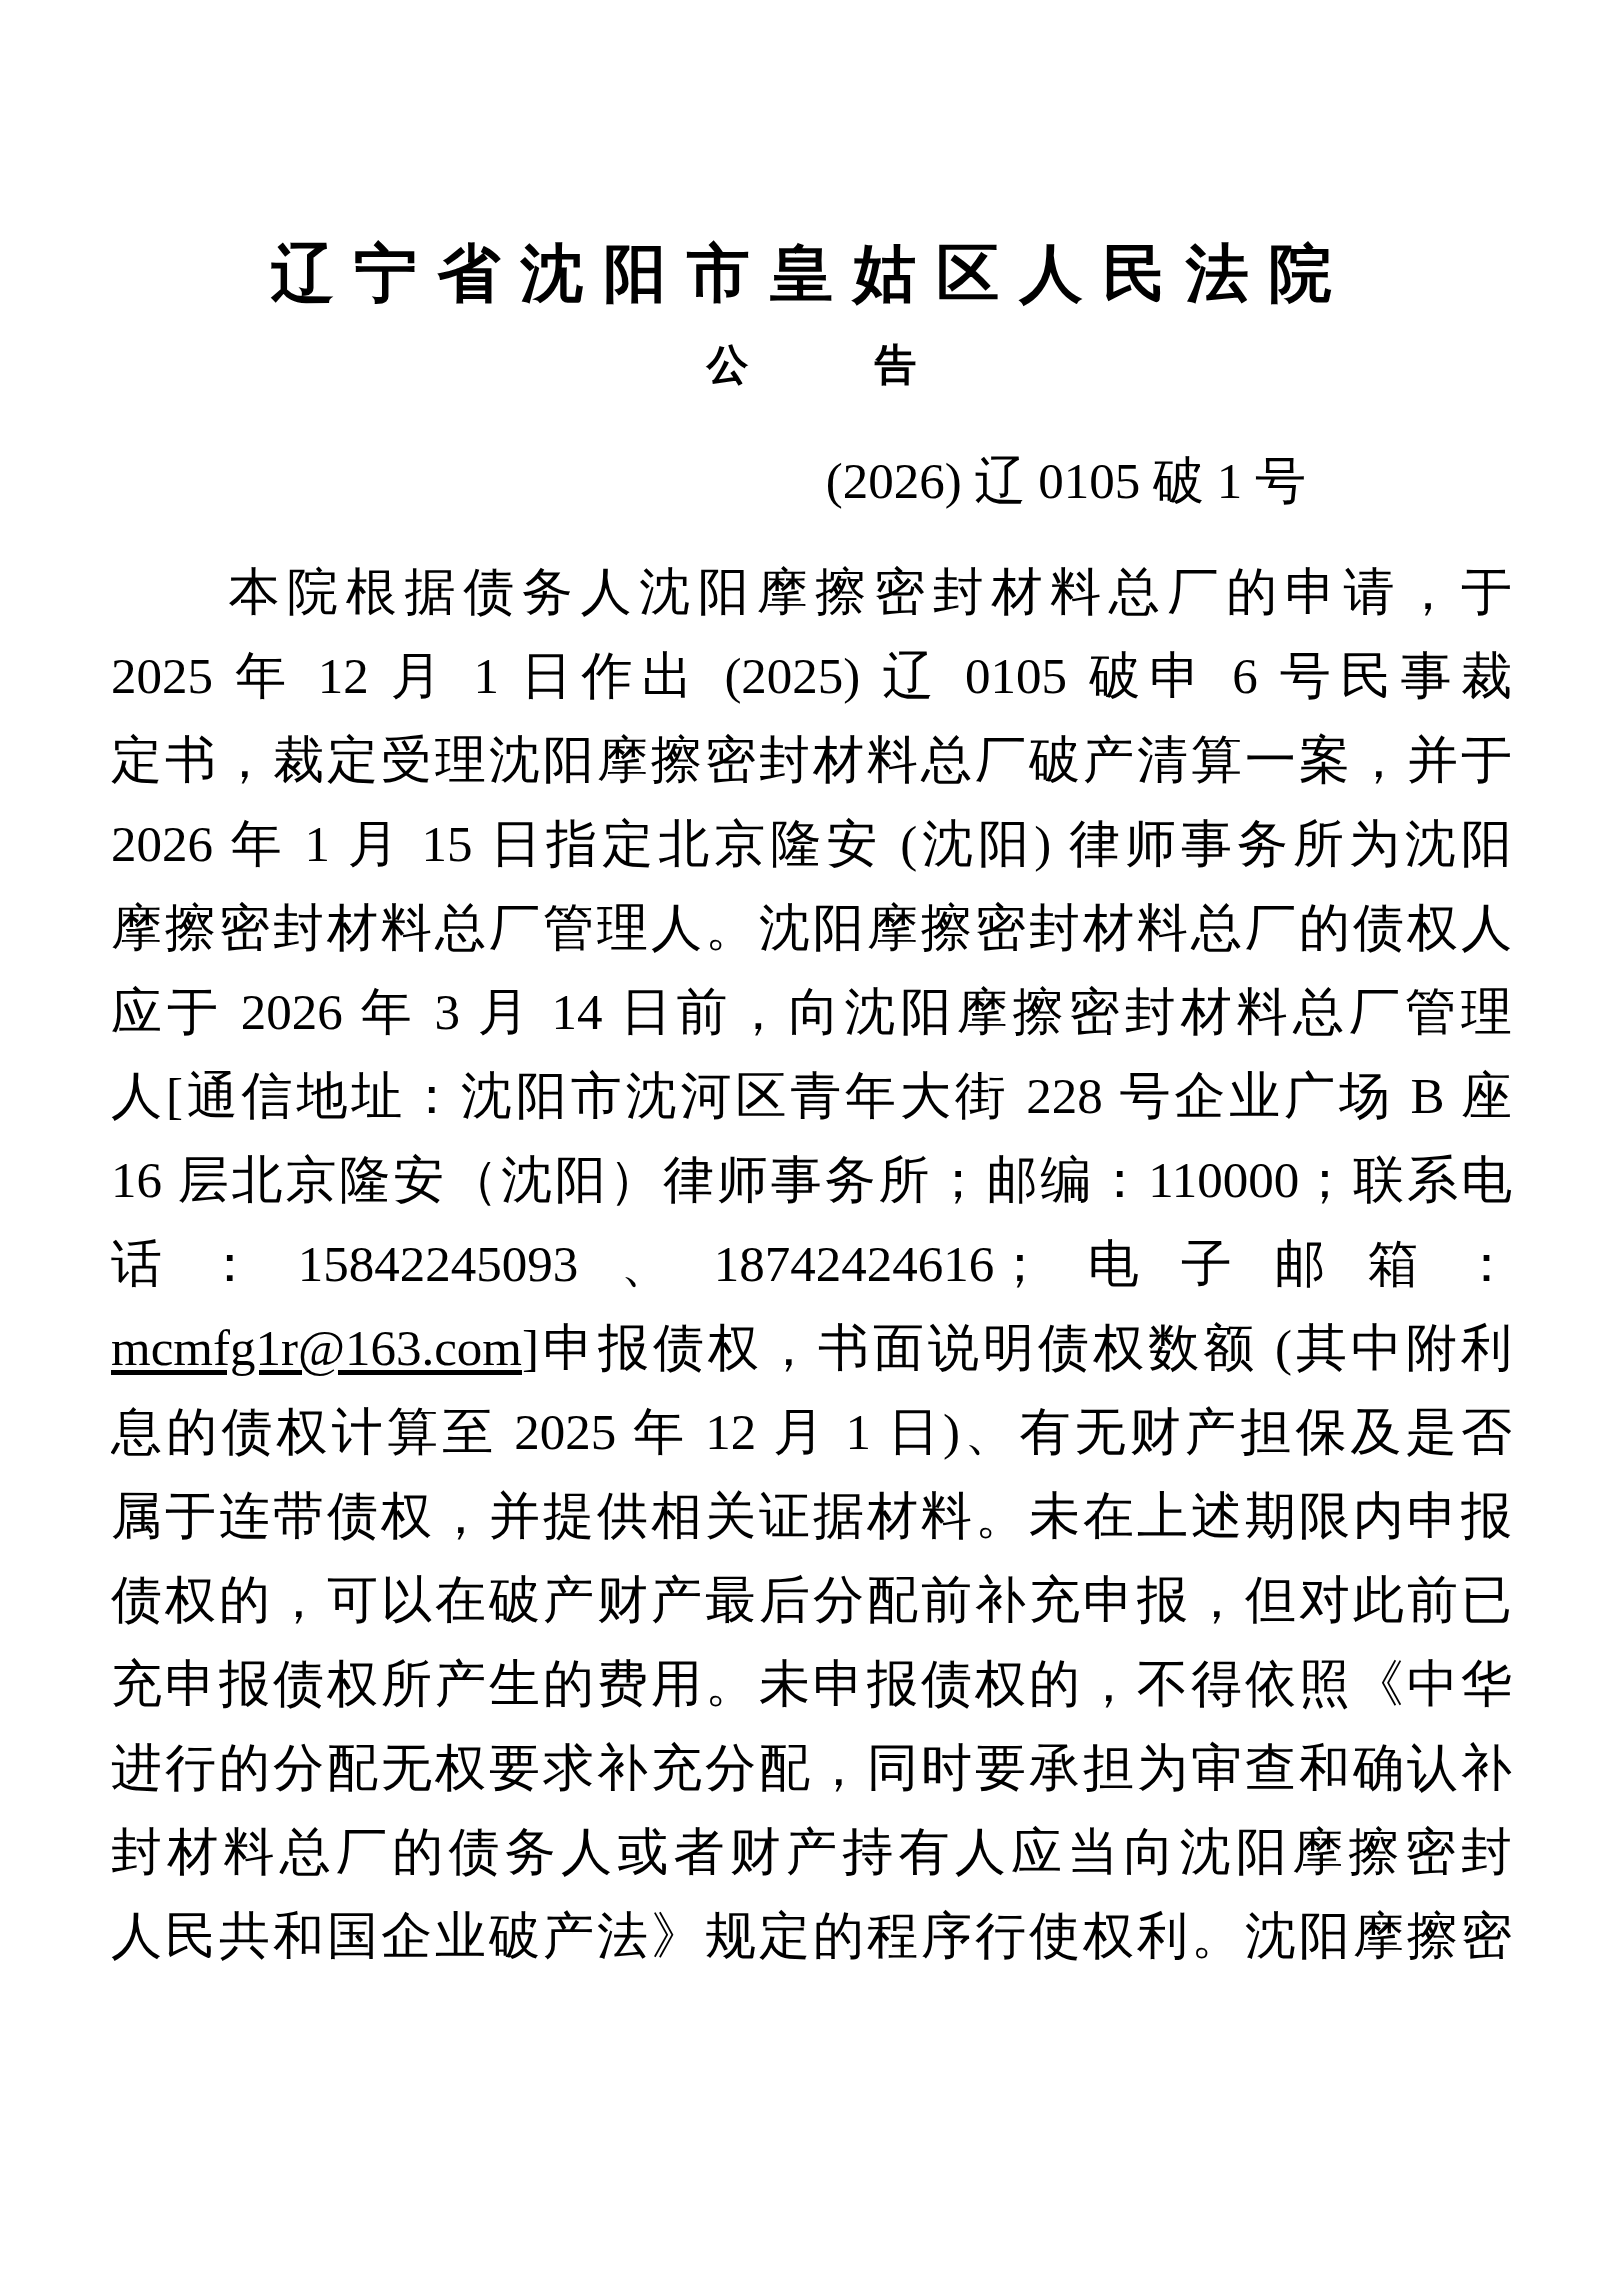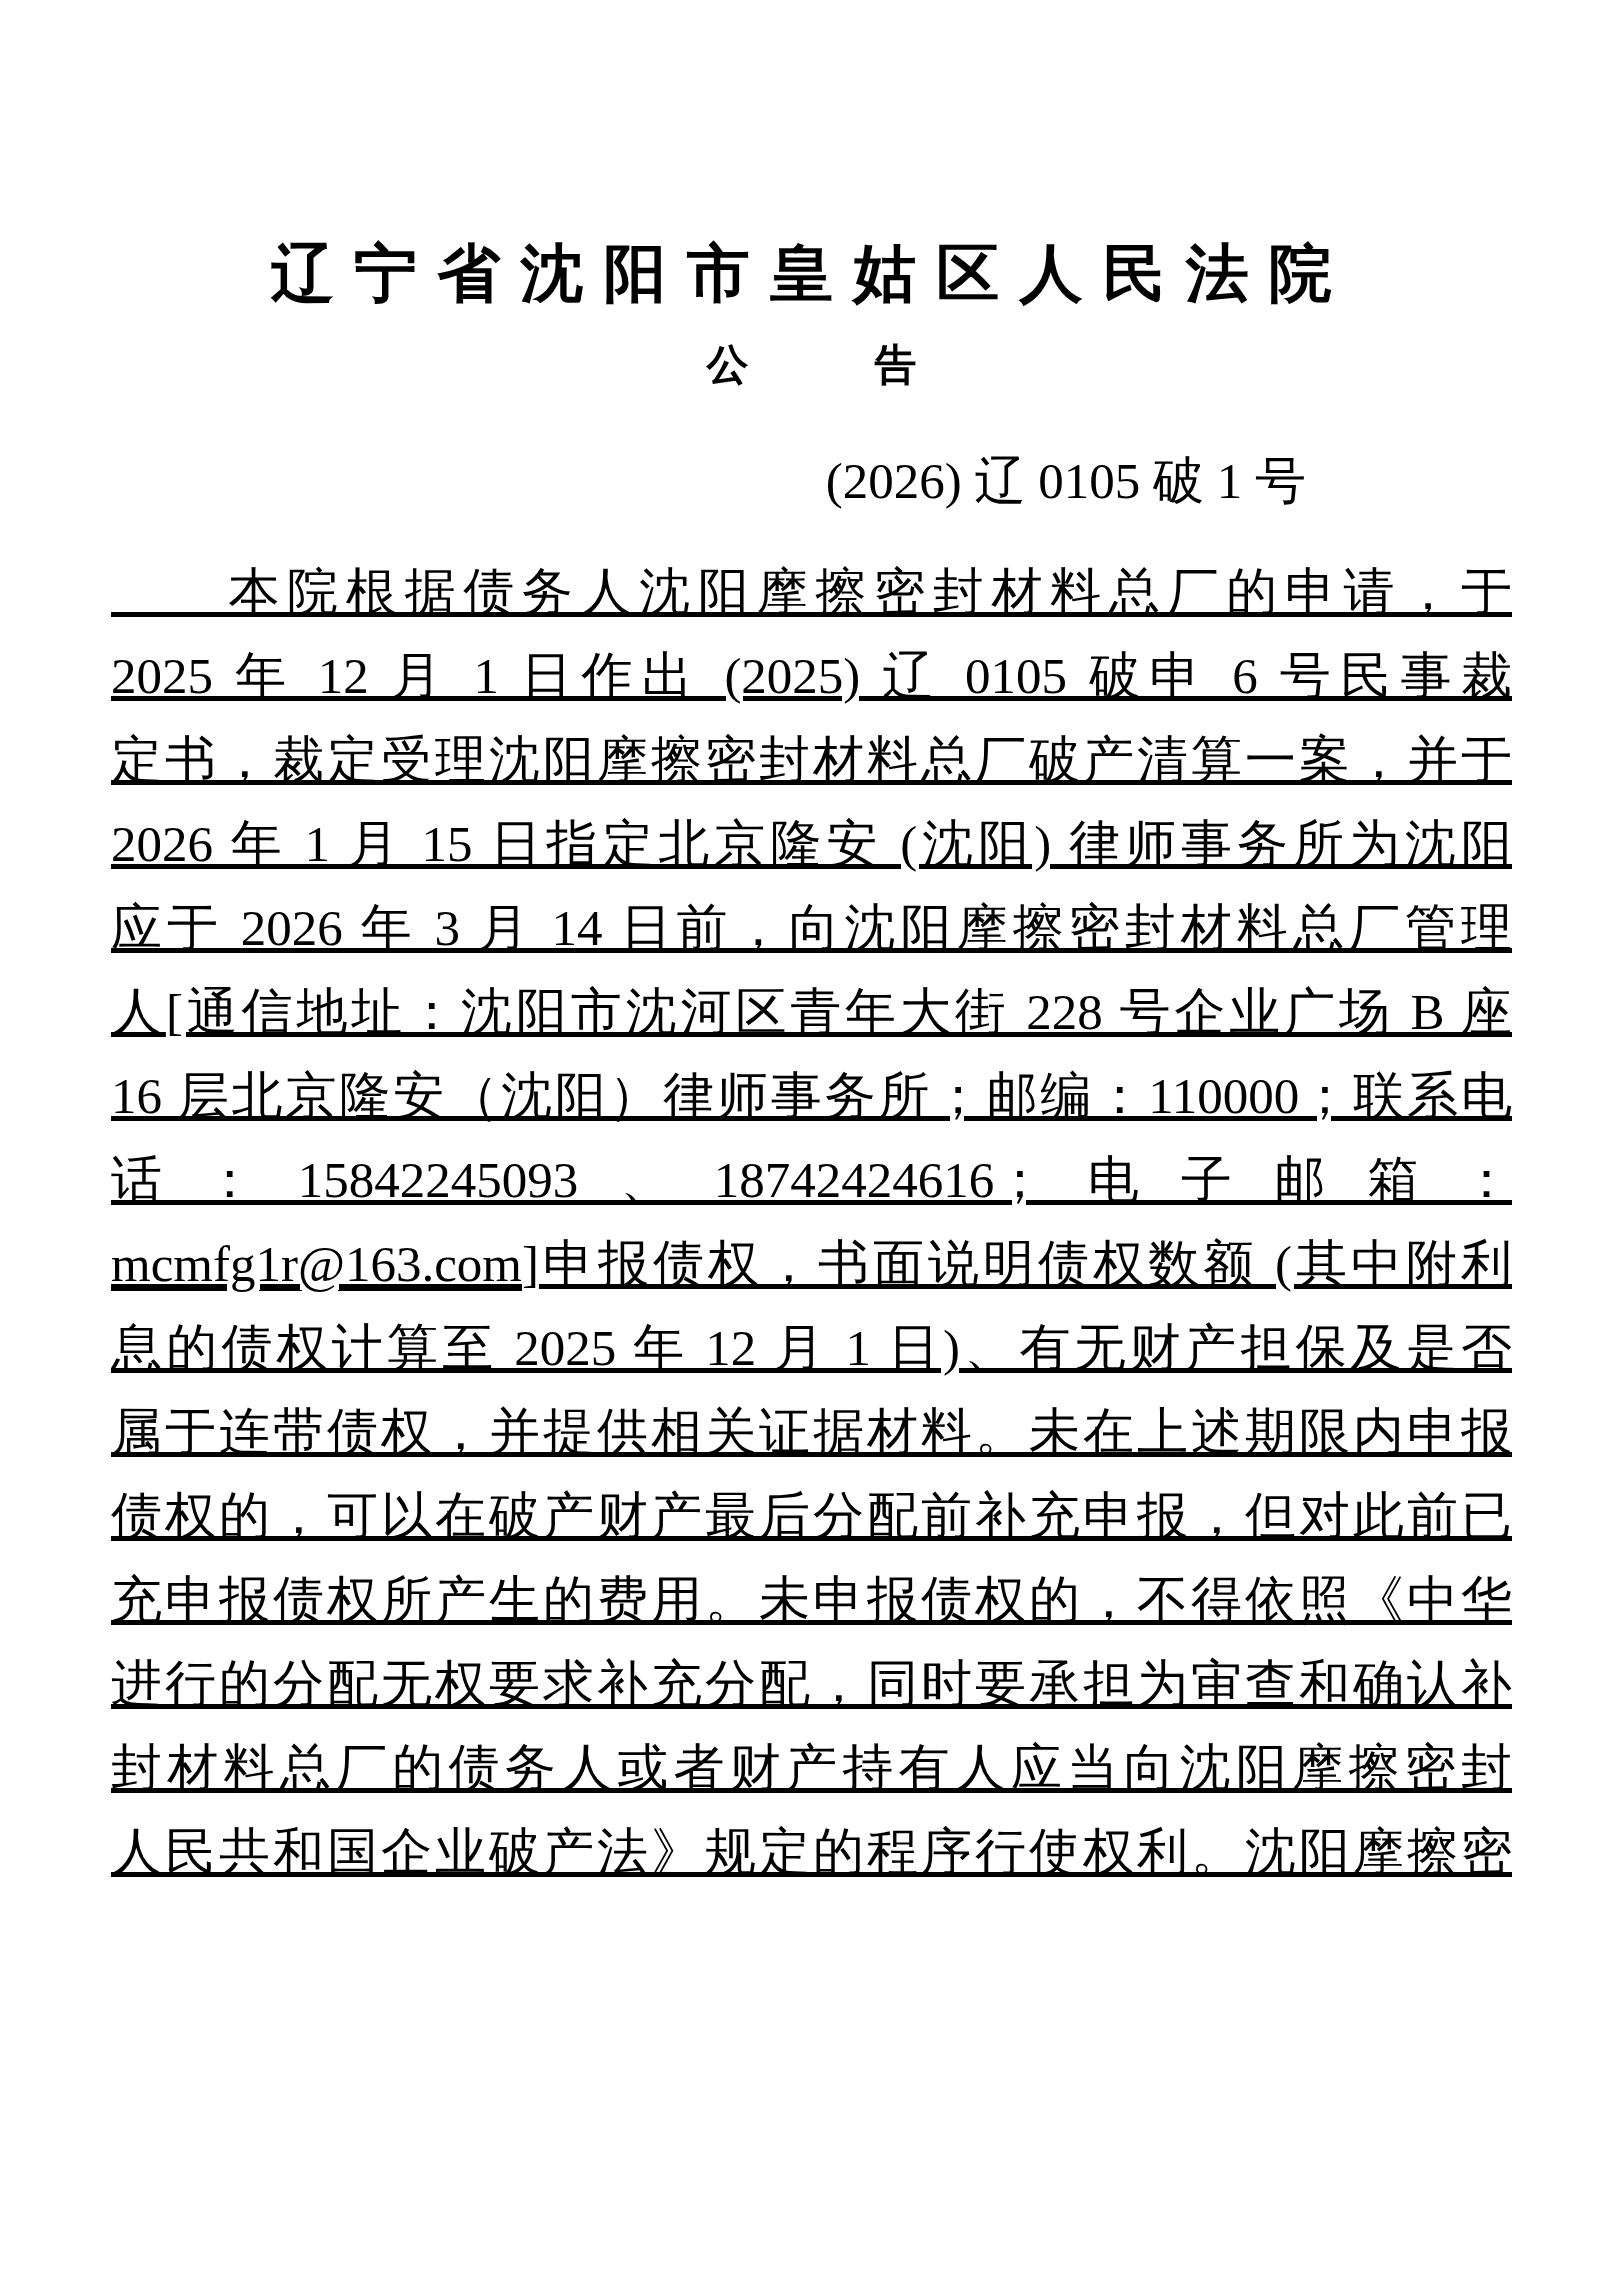--- a/index.html
+++ b/index.html
@@ -47,21 +47,20 @@
   .body-text {
     margin-top: 36px;
     font-size: 51px;
   }
   .line {
     line-height: 84px;
     text-align: justify;
     text-align-last: justify;
     height: 84px;
     overflow: hidden;
-    text-decoration: underline;
   }
   .fs {
     
     font-weight: 300;
   }
   .u {
     text-decoration: underline;
     text-underline-offset: 4.6px;
   }
 </style>
@@ -73,20 +72,21 @@
 
   <div class="announcement-title">公　　　告</div>
 
   <div class="case-number">(2026) 辽 0105 破 1 号</div>
 
   <div class="body-text">
       <div class="line"><span>　　本院根据债务人沈阳摩擦密封材料总厂的申请，于</span></div>
       <div class="line"><span>2025 年 12 月 1 日作出 (2025) 辽 0105 破申 6 号民事裁</span></div>
       <div class="line"><span>定书，裁定受理沈阳摩擦密封材料总厂破产清算一案，并于</span></div>
       <div class="line"><span>2026 年 1 月 15 日指定北京隆安 (沈阳) 律师事务所为沈阳</span></div>
+      <div class="line"><span>摩擦密封材料总厂管理人。沈阳摩擦密封材料总厂的债权人</span></div>
       <div class="line"><span>应于 2026 年 3 月 14 日前，向沈阳摩擦密封材料总厂管理</span></div>
       <div class="line"><span>人</span><span class="fs">[通信地址：沈阳市沈河区青年大街 228 号企业广场 B 座</span></div>
       <div class="line"><span class="fs">16 层北京隆安（沈阳）律师事务所；邮编：110000；联系电</span></div>
       <div class="line"><span class="fs">话：15842245093、18742424616；电子邮箱：</span></div>
       <div class="line"><span class="fs u">mcmfg1r@163.com</span><span class="fs">]</span><span>申报债权，书面说明债权数额 (其中附利</span></div>
       <div class="line"><span>息的债权计算至 2025 年 12 月 1 日)、有无财产担保及是否</span></div>
       <div class="line"><span>属于连带债权，并提供相关证据材料。未在上述期限内申报</span></div>
       <div class="line"><span>债权的，可以在破产财产最后分配前补充申报，但对此前已</span></div>
       <div class="line"><span>充申报债权所产生的费用。未申报债权的，不得依照《中华</span></div>
       <div class="line"><span>进行的分配无权要求补充分配，同时要承担为审查和确认补</span></div>

